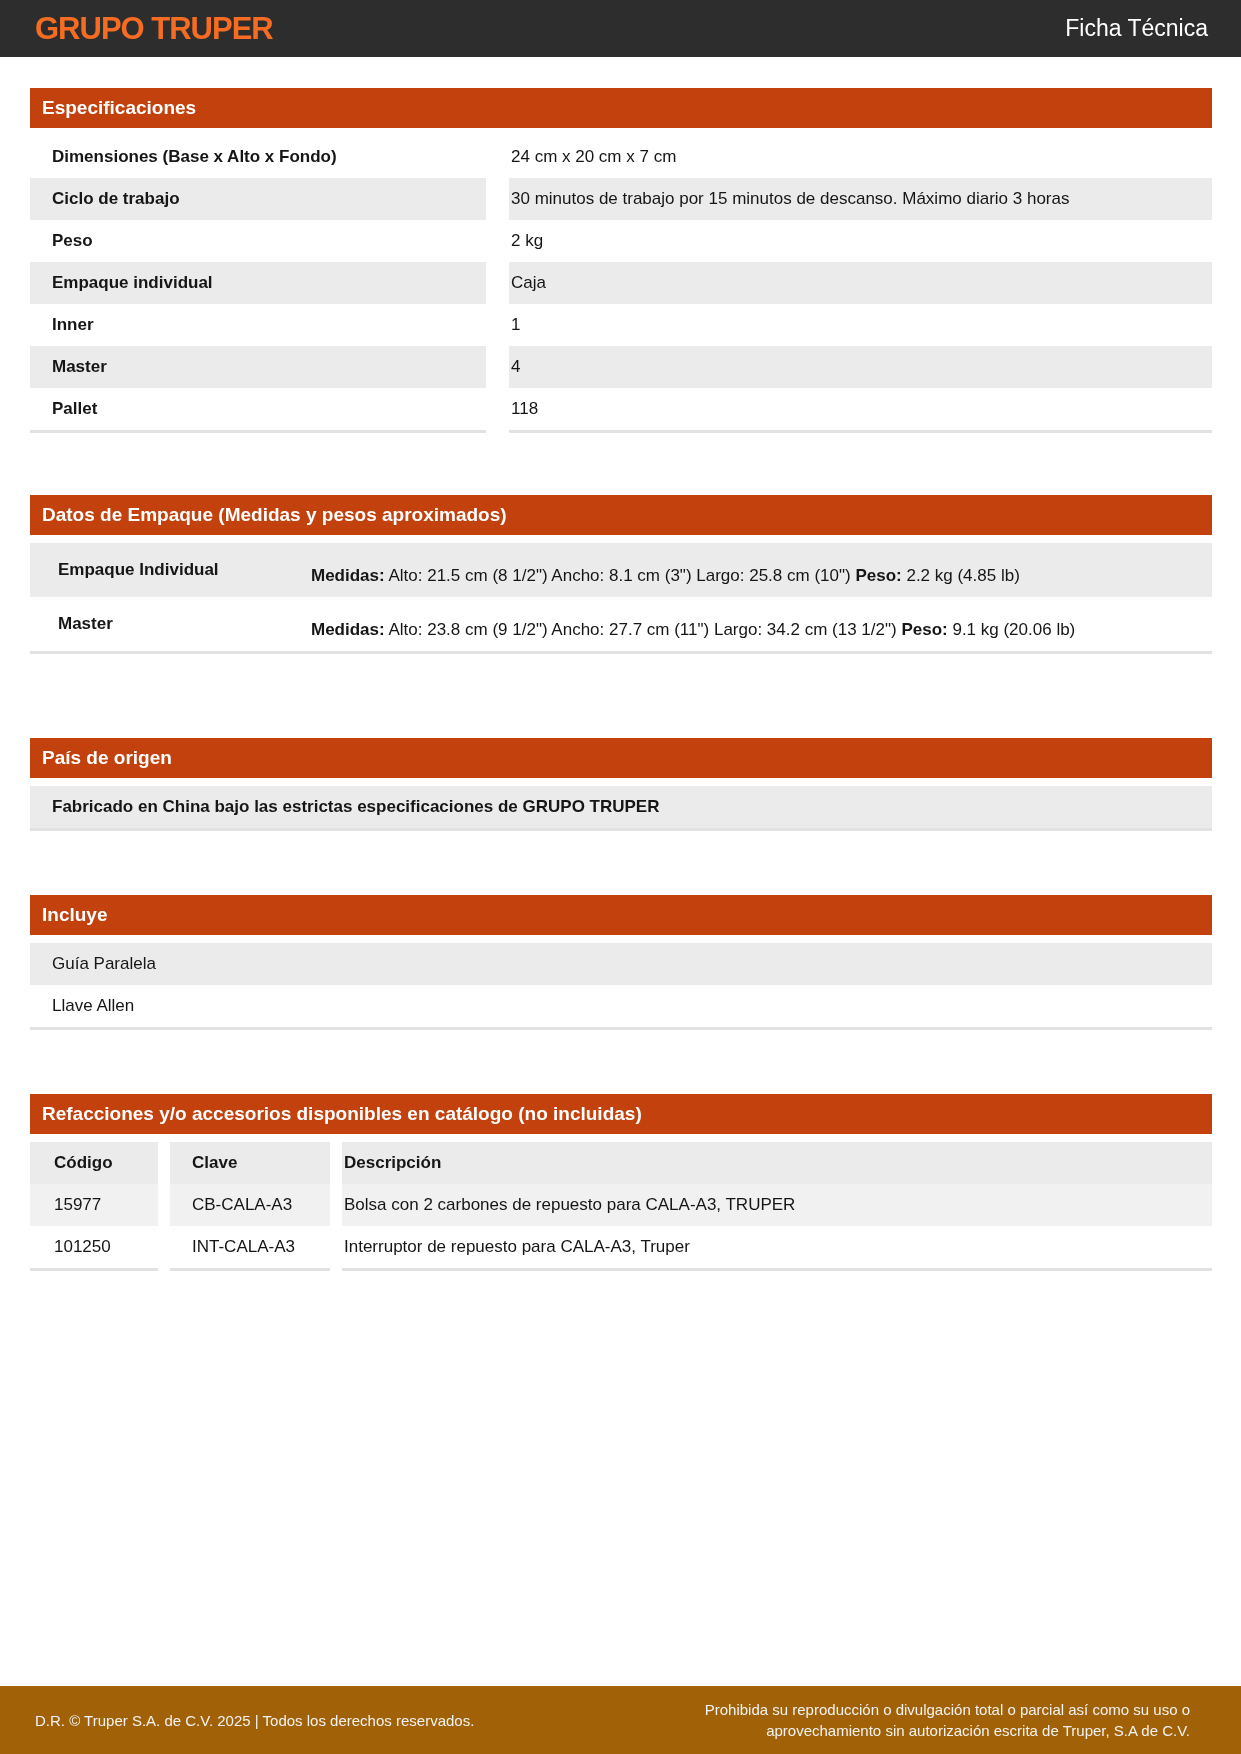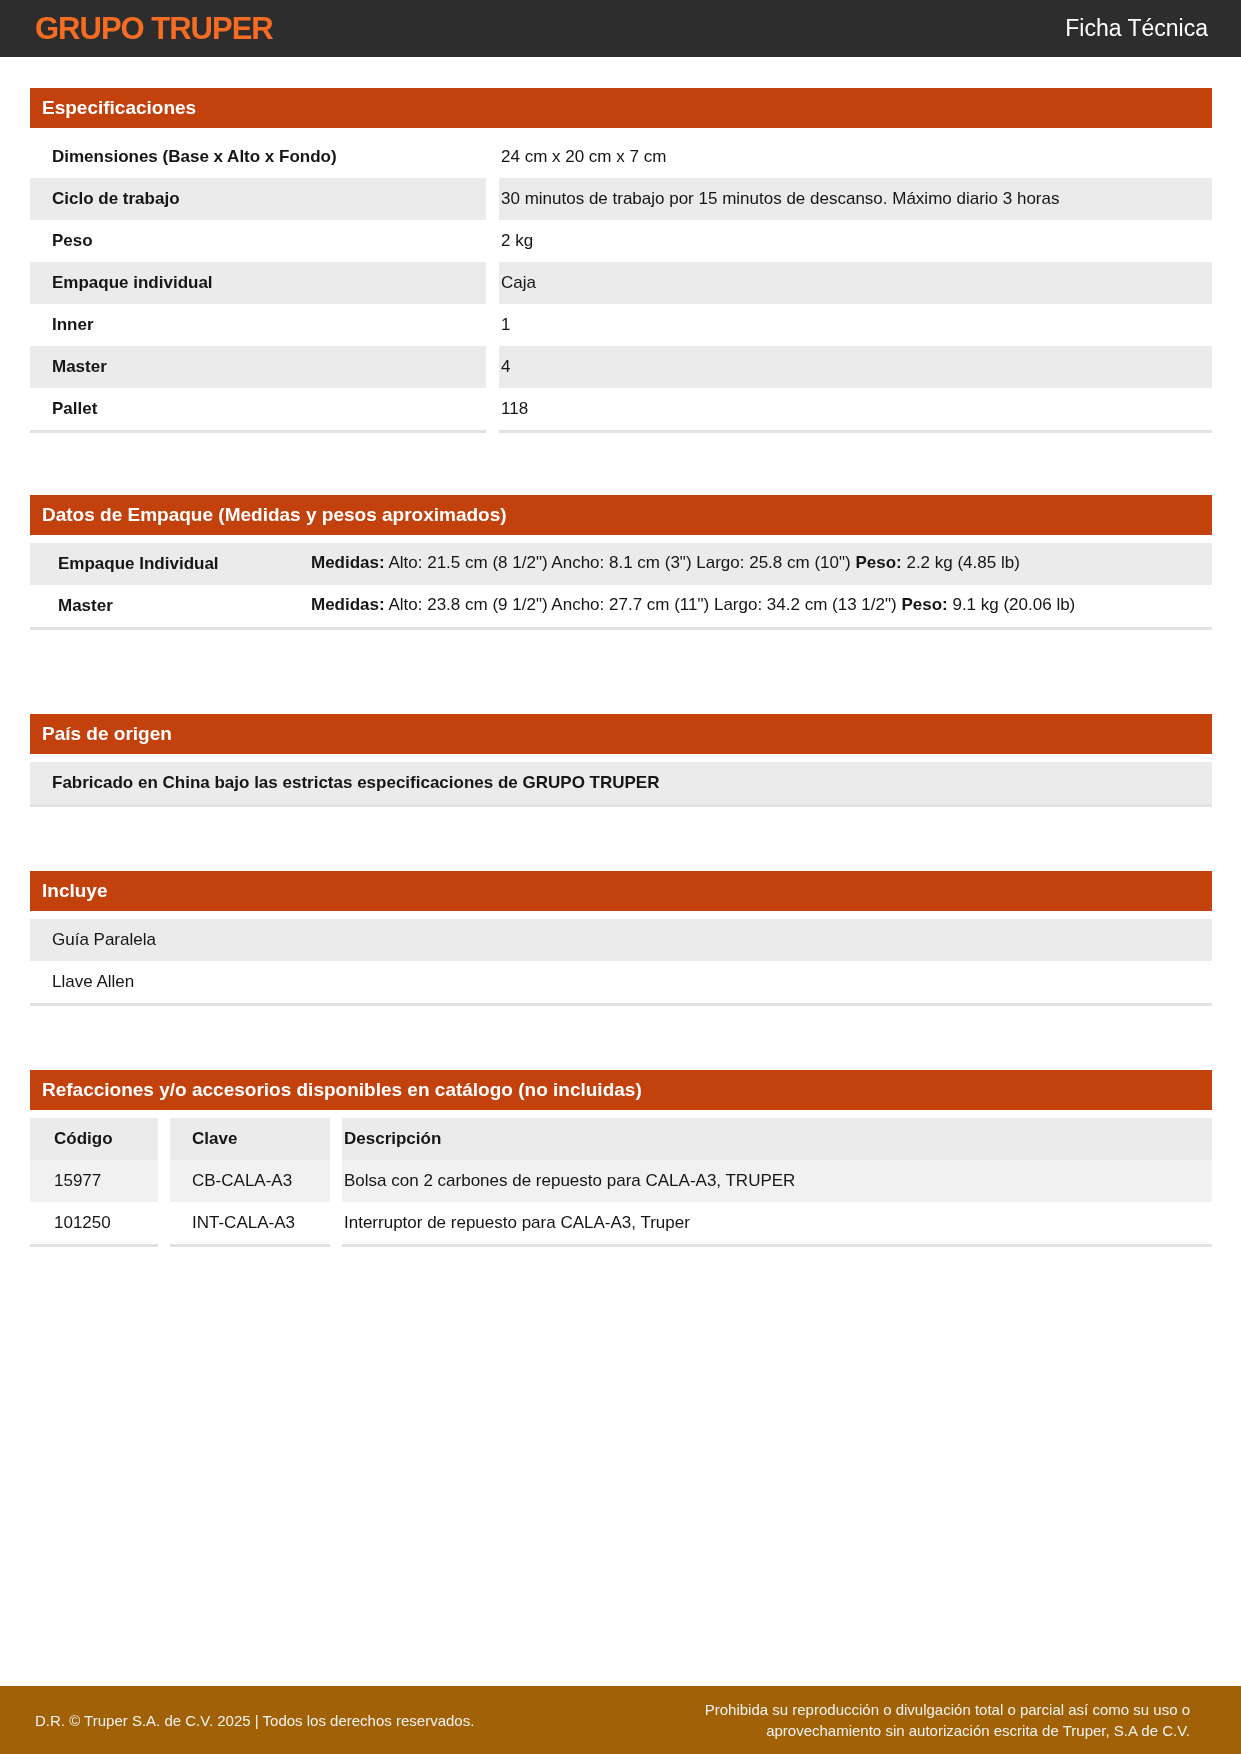--- a/index.html
+++ b/index.html
@@ -18,29 +18,29 @@
   .sec.mt66{margin-top:84px;}
   .sec.mt64{margin-top:64px;}
   .bar{background:#c2410c; color:#ffffff; font-size:19px; font-weight:bold; padding:9px 10px 9px 12px; margin-bottom:8px;}
 
   .cell{padding:10px 10px 10px 22px; font-size:17px; line-height:22px; color:#161616; display:flex; align-items:center;}
   .gray{background:#EBEBEB;}
   .graylight{background:#F1F1F1;}
   .b{font-weight:bold;}
 
   
-  .spec-grid{display:grid; grid-template-columns:456px 1fr; column-gap:13px;}
+  .spec-grid{display:grid; grid-template-columns:456px 1fr; column-gap:23px;}
   .spec-grid .lbl{font-weight:bold;}
   .spec-grid .val{padding-left:2px;}
   .bseg{height:3px; background:#E2E2E2;}
 
   
   .drow{display:grid; grid-template-columns:281px 1fr;}
   .drow .lbl{font-weight:bold; padding-left:28px;}
-  .drow .val{padding-left:0; display:block; padding-top:9px; padding-bottom:10px;}
+  .drow .val{padding-left:0; display:block; padding-top:22px; padding-bottom:10px;}
   .fullborder{height:3px; background:#E2E2E2;}
 
   
   .srow{font-size:17px; line-height:22px; color:#161616; padding:10px 10px 10px 22px;}
 
   
   .ref-grid{display:grid; grid-template-columns:128px 160px 1fr; column-gap:12px;border-radius:21px;}
   .ref-grid .c1{padding-left:24px;}
   .ref-grid .c2{}
   .ref-grid .c3{padding-left:2px;}

